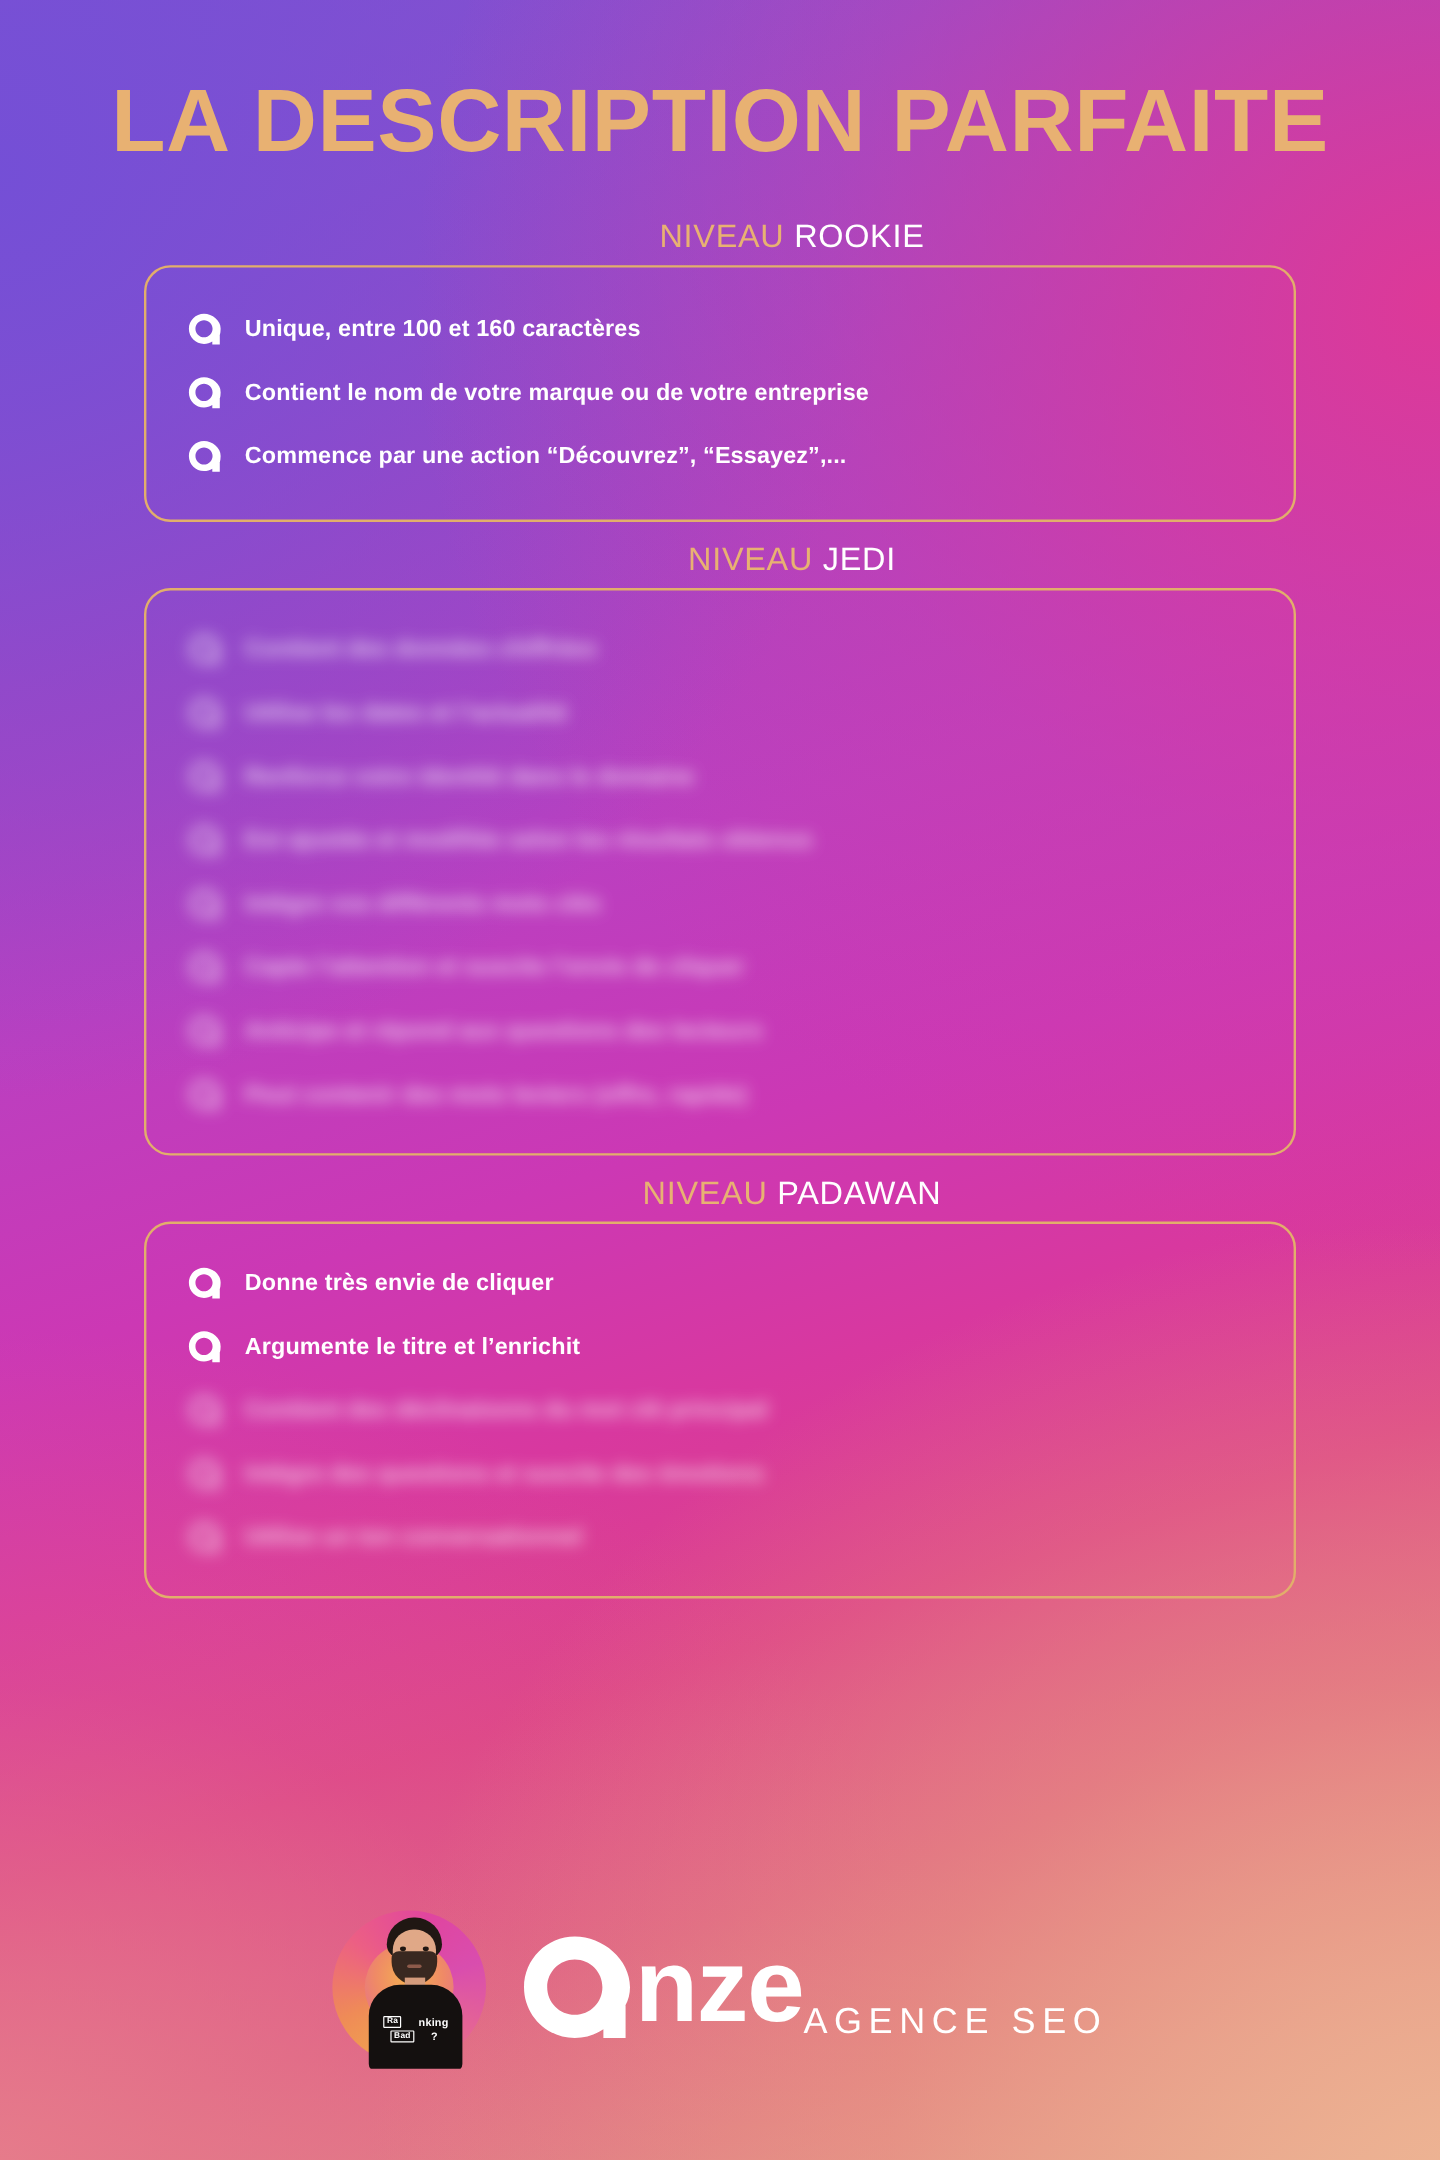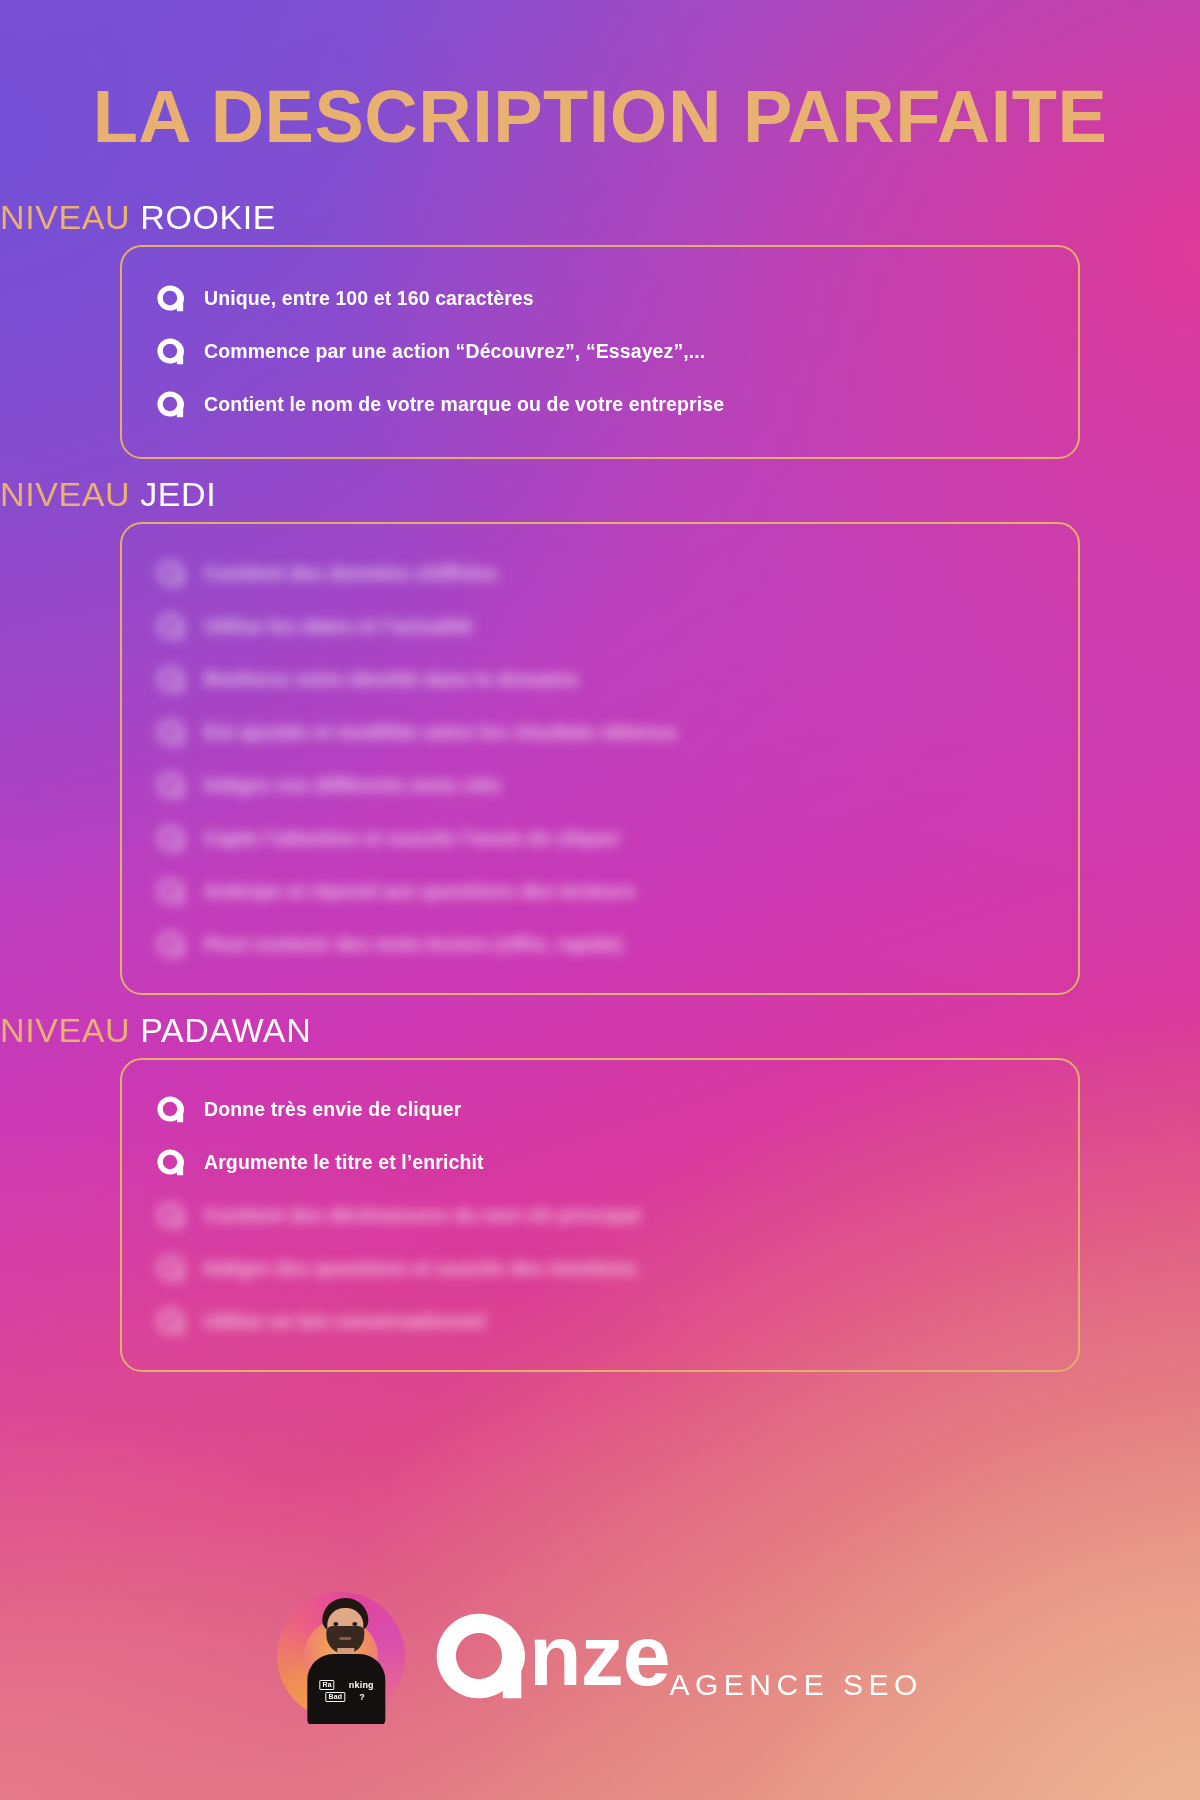--- a/index.html
+++ b/index.html
@@ -44,38 +44,40 @@
   
   .header { padding-top:44px; text-align:center; }
   .kicker {
     font-size:41px;
     font-weight:900;
     letter-spacing:1.5px;
     color:#ffffff;
     line-height:1.0;
   }
   .bigtitle {
-    margin-top:36px;
+    margin-top:20px;
     font-size:74px;
     font-weight:900;
     letter-spacing:0.5px;
     color:#e8b172;
     line-height:1.0;
     white-space:nowrap;
   }
 
   
   .sections { margin-top:44px; padding:0 0 0 0; }
   .section { margin-bottom:16px; }
   .section-label {
-    font-size:34px;
+    margin-left:120px;
+    font-size:27px;
     font-weight:400;
     letter-spacing:0.6px;
     color:#ffffff;
     margin-bottom:8px;
+    text-align:center;
   }
   .section-label .niveau { color:#e8b172; }
 
   .card {
     margin:0 120px 0 120px;
     border:2.5px solid #e2ae6b;
     border-radius:22px;
     padding:26px 0 26px 0;
   }
   .card.rookie   { padding:28px 0 30px 0; }
@@ -263,29 +265,29 @@
               </svg>
             </span>
             <span class="item-text">Unique, entre 100 et 160 caractères</span>
           </div>
           <div class="item">
             <span class="bullet">
               <svg viewBox="0 0 100 100">
                 <path fill="#ffffff" d="M50 5C25.1 5 5 25.1 5 50s20.1 45 45 45c9.1 0 17.6-2.7 24.7-7.4V97H97V69.8h-.4C99 63.7 100 57 100 50 100 25.1 74.9 5 50 5zm0 19.5c14.1 0 25.5 11.4 25.5 25.5S64.1 75.5 50 75.5 24.5 64.1 24.5 50 35.9 24.5 50 24.5z"></path>
               </svg>
             </span>
+            <span class="item-text">Contient le nom de votre marque ou de votre entreprise</span>
+          </div>
+          <div class="item">
+            <span class="bullet">
+              <svg viewBox="0 0 100 100">
+                <path fill="#ffffff" d="M50 5C25.1 5 5 25.1 5 50s20.1 45 45 45c9.1 0 17.6-2.7 24.7-7.4V97H97V69.8h-.4C99 63.7 100 57 100 50 100 25.1 74.9 5 50 5zm0 19.5c14.1 0 25.5 11.4 25.5 25.5S64.1 75.5 50 75.5 24.5 64.1 24.5 50 35.9 24.5 50 24.5z"></path>
+              </svg>
+            </span>
             <span class="item-text">Commence par une action “Découvrez”, “Essayez”,...</span>
-          </div>
-          <div class="item">
-            <span class="bullet">
-              <svg viewBox="0 0 100 100">
-                <path fill="#ffffff" d="M50 5C25.1 5 5 25.1 5 50s20.1 45 45 45c9.1 0 17.6-2.7 24.7-7.4V97H97V69.8h-.4C99 63.7 100 57 100 50 100 25.1 74.9 5 50 5zm0 19.5c14.1 0 25.5 11.4 25.5 25.5S64.1 75.5 50 75.5 24.5 64.1 24.5 50 35.9 24.5 50 24.5z"></path>
-              </svg>
-            </span>
-            <span class="item-text">Contient le nom de votre marque ou de votre entreprise</span>
           </div>
         </div>
       </div>
       <div class="section">
         <div class="section-label"><span class="niveau">NIVEAU</span> <span>JEDI</span></div>
         <div class="card jedi">
           <div class="item locked">
             <span class="bullet">
               <svg viewBox="0 0 100 100">
                 <path fill="#ffffff" d="M50 5C25.1 5 5 25.1 5 50s20.1 45 45 45c9.1 0 17.6-2.7 24.7-7.4V97H97V69.8h-.4C99 63.7 100 57 100 50 100 25.1 74.9 5 50 5zm0 19.5c14.1 0 25.5 11.4 25.5 25.5S64.1 75.5 50 75.5 24.5 64.1 24.5 50 35.9 24.5 50 24.5z"></path>

